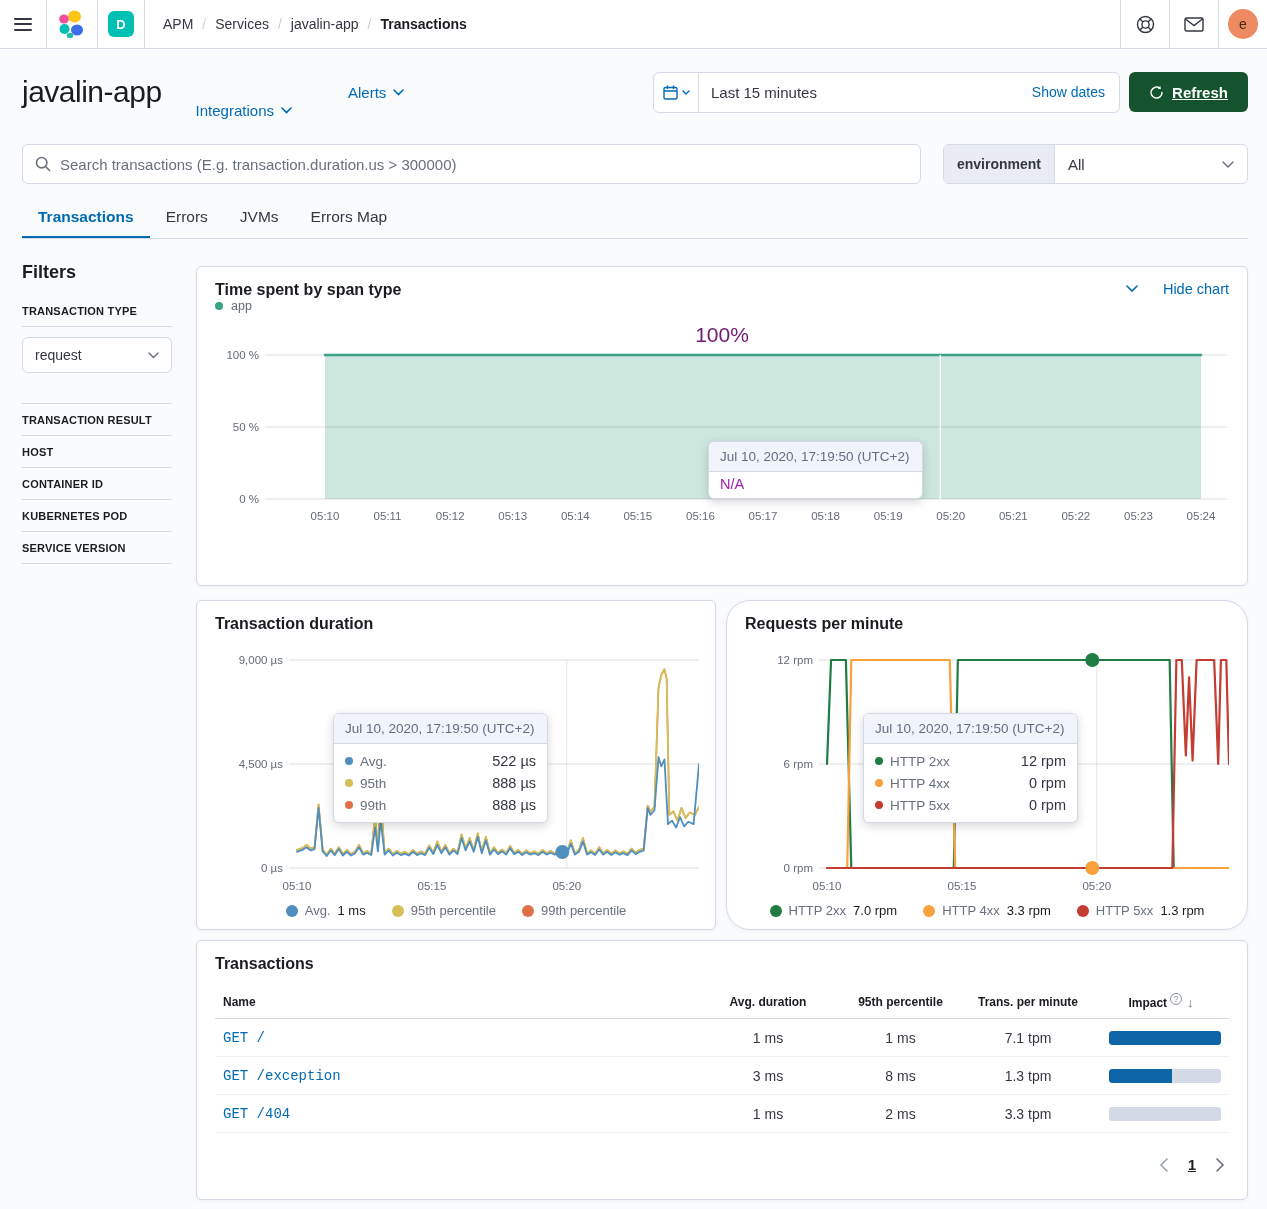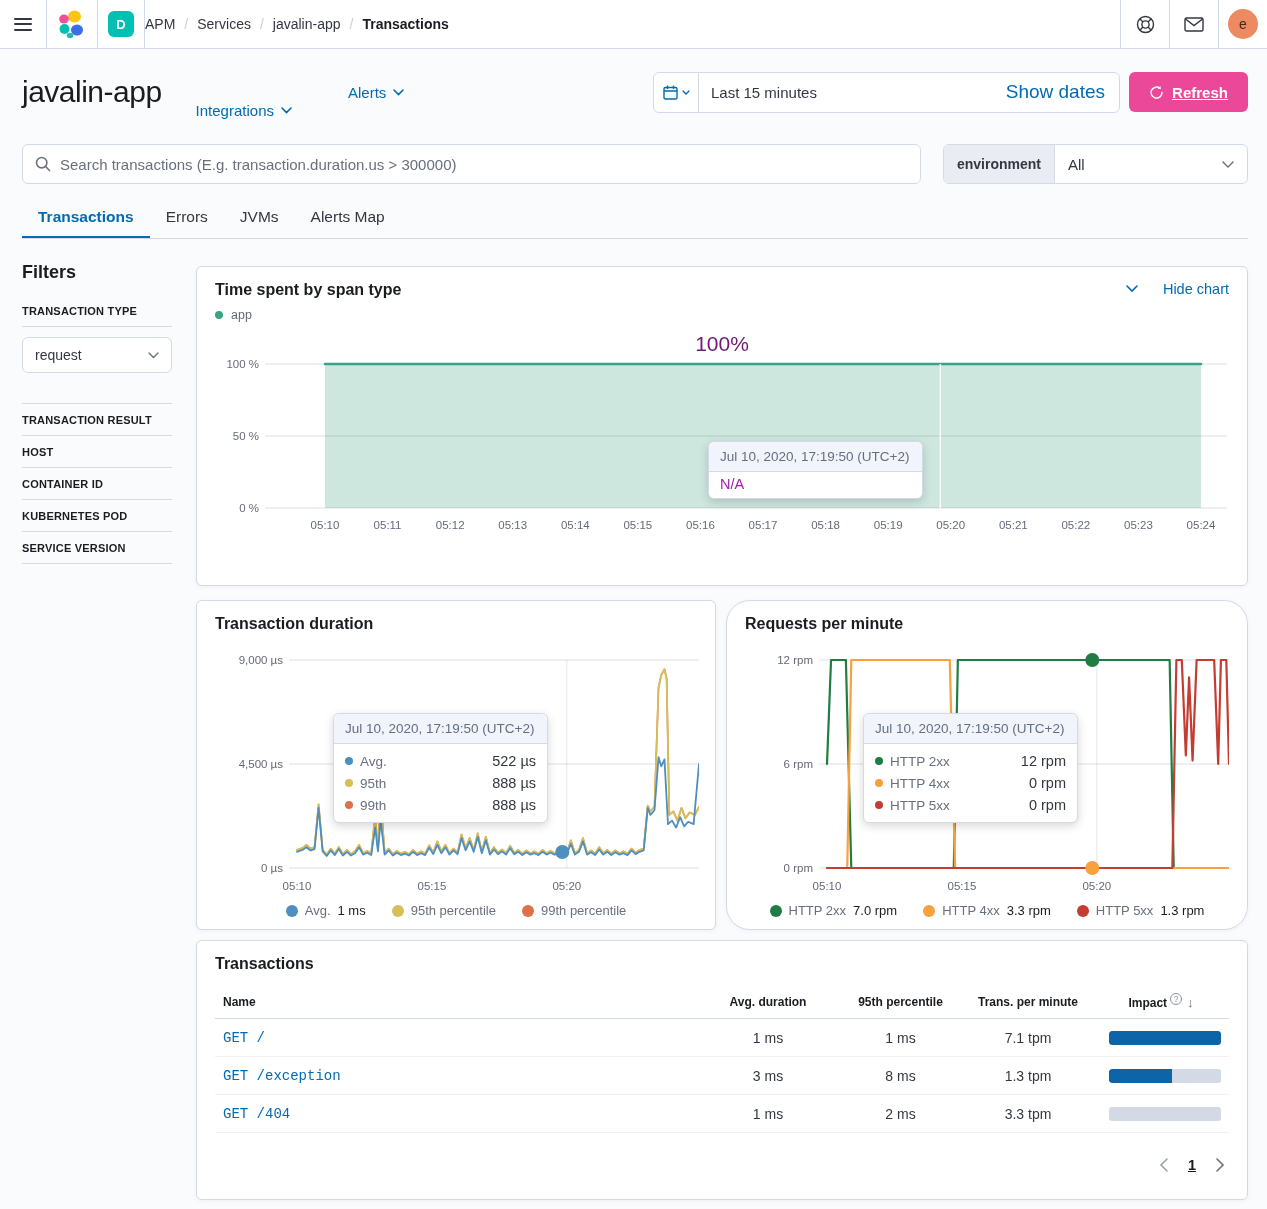--- a/index.html
+++ b/index.html
@@ -14,21 +14,21 @@
     border-bottom:1px solid #d3dae6;display:flex;align-items:center;}
   .tb-sec{height:48px;display:flex;align-items:center;justify-content:center;}
   .vr{width:1px;height:48px;background:#d3dae6;}
   .menu-btn{width:46px;cursor:pointer;}
   .burger{width:18px;}
   .burger div{height:2px;background:#343741;border-radius:1px;margin:3.5px 0;}
   .logo-btn{width:50px;cursor:pointer;}
   .space-btn{width:46px;cursor:pointer;}
   .space-tile{width:26px;height:26px;border-radius:6px;background:#00bfb3;color:#fff;
     font-weight:700;font-size:13px;display:flex;align-items:center;justify-content:center;}
-  .crumbs{display:flex;align-items:center;margin-left:0;font-size:14px;}
+  .crumbs{display:flex;align-items:center;margin-left:18px;font-size:14px;}
   .crumb{color:#343741;cursor:pointer;}
   .crumb.current{color:#1a1c21;font-weight:700;cursor:default;}
   .crumb-sep{color:#c9cfd9;margin:0 9px;}
   .tb-right{margin-left:auto;display:flex;align-items:center;height:48px;}
   .icon-btn{width:49px;height:48px;display:flex;align-items:center;justify-content:center;
     border-left:1px solid #d3dae6;cursor:pointer;}
   .avatar{width:30px;height:30px;border-radius:50%;background:#ee8a61;color:#432918;
     font-size:14px;display:flex;align-items:center;justify-content:center;}
   
   .page-header{position:absolute;left:22px;top:68px;width:1226px;height:48px;
@@ -36,22 +36,22 @@
   .svc-title{font-size:30px;font-weight:400;color:#1a1c21;letter-spacing:-0.5px;}
   .hdr-link{display:flex;align-items:center;gap:7px;color:#006bb4;font-size:15px;cursor:pointer;}
   .hdr-link.first{margin-left:34px;margin-top:36px;}
   .hdr-link.second{margin-left:56px;}
   .spacer{flex:1;}
   .datepicker{display:flex;align-items:stretch;width:467px;height:41px;background:#fff;
     border:1px solid #d3dae6;border-radius:6px;overflow:hidden;margin-right:9px;}
   .dp-cal{width:45px;display:flex;align-items:center;justify-content:center;gap:4px;
     border-right:1px solid #d3dae6;cursor:pointer;}
   .dp-main{flex:1;display:flex;align-items:center;padding:0 12px;font-size:15px;cursor:pointer;}
-  .dp-showdates{display:flex;align-items:center;padding:15px 14px;color:#006bb4;font-size:19px;cursor:pointer;}
-  .refresh-btn{width:119px;height:40px;background:#ec4899;border:none;border-radius:6px;
+  .dp-showdates{display:flex;align-items:center;padding:15px 14px;color:#006bb4;font-size:14px;cursor:pointer;}
+  .refresh-btn{width:119px;height:40px;background:#14532d;border:none;border-radius:6px;
     color:#fff;font-size:15px;font-weight:700;display:flex;align-items:center;justify-content:center;
     gap:8px;cursor:pointer;font-family:inherit;}
   .refresh-btn span{text-decoration:underline;}
   
   .search-row{position:absolute;left:22px;top:144px;width:1226px;height:40px;display:flex;gap:22px;}
   .search-box{flex:1;height:40px;background:#fff;border:1px solid #d3dae6;border-radius:6px;
     display:flex;align-items:center;padding:0 12px;gap:9px;}
   .search-box input{border:none;outline:none;flex:1;font-size:15px;font-family:inherit;color:#343741;background:transparent;}
   .search-box input::placeholder{color:#69707d;}
   .env-group{width:305px;height:40px;display:flex;border:1px solid #d3dae6;border-radius:6px;
@@ -76,21 +76,21 @@
   
   .panel{position:absolute;background:#fff;border:1px solid #d3dae6;border-radius:6px;
     box-shadow:0 1px 4px rgba(152,162,179,.12);padding:14px 18px;}
   #panel-span{left:196px;top:266px;width:1052px;height:320px;}
   #panel-duration{left:196px;top:600px;width:520px;height:330px;}
   #panel-rpm{left:726px;top:600px;width:522px;height:330px;border-radius:24px;}
   #panel-table{left:196px;top:940px;width:1052px;height:260px;}
   .panel-title{font-size:16px;font-weight:700;color:#1a1c21;}
   .panel-head{display:flex;align-items:flex-start;justify-content:space-between;}
   .hide-chart{display:flex;align-items:center;gap:25px;color:#006bb4;font-size:14.5px;cursor:pointer;}
-  .legend-inline{display:flex;align-items:center;gap:8px;margin-top:9px;}
+  .legend-inline{display:flex;align-items:center;gap:8px;margin-top:0;}
   .dot{width:9px;height:9px;border-radius:50%;flex:none;}
   .legend-inline .lg-label{font-size:12.5px;color:#646a77;}
   .big-pct{font-size:21px;font-weight:400;color:#701a75;margin-top:10px;text-align:center;}
   svg{display:block;}
   .chart-legend{display:flex;justify-content:center;gap:26px;margin-top:8px;align-items:center;}
   .cl-item{display:flex;align-items:center;gap:7px;font-size:13px;}
   .cl-item .dot{width:12px;height:12px;}
   .cl-label{color:#69707d;}
   .cl-value{color:#1a1c21;}
   
@@ -237,21 +237,21 @@
           <path d="M1 1l5 5 5-5" stroke="#69707d" stroke-width="1.4" fill="none" stroke-linecap="round"></path>
         </svg>
     </div>
   </div>
 </div>
 
 <div class="tabs">
   <div class="tab active">Transactions</div>
   <div class="tab">Errors</div>
   <div class="tab">JVMs</div>
-  <div class="tab">Alerts Map</div>
+  <div class="tab">Errors Map</div>
 </div>
 
 <div class="sidebar">
   <div class="sb-title">Filters</div>
   <div class="sb-label">TRANSACTION TYPE</div>
   <hr class="sb-hr">
   <div class="sb-select">
     <span>request</span>
     <svg width="11" height="7" viewBox="0 0 11 7">
         <path d="M1 1l4.5 4.5L10 1" stroke="#69707d" stroke-width="1.4" fill="none" stroke-linecap="round"></path>

